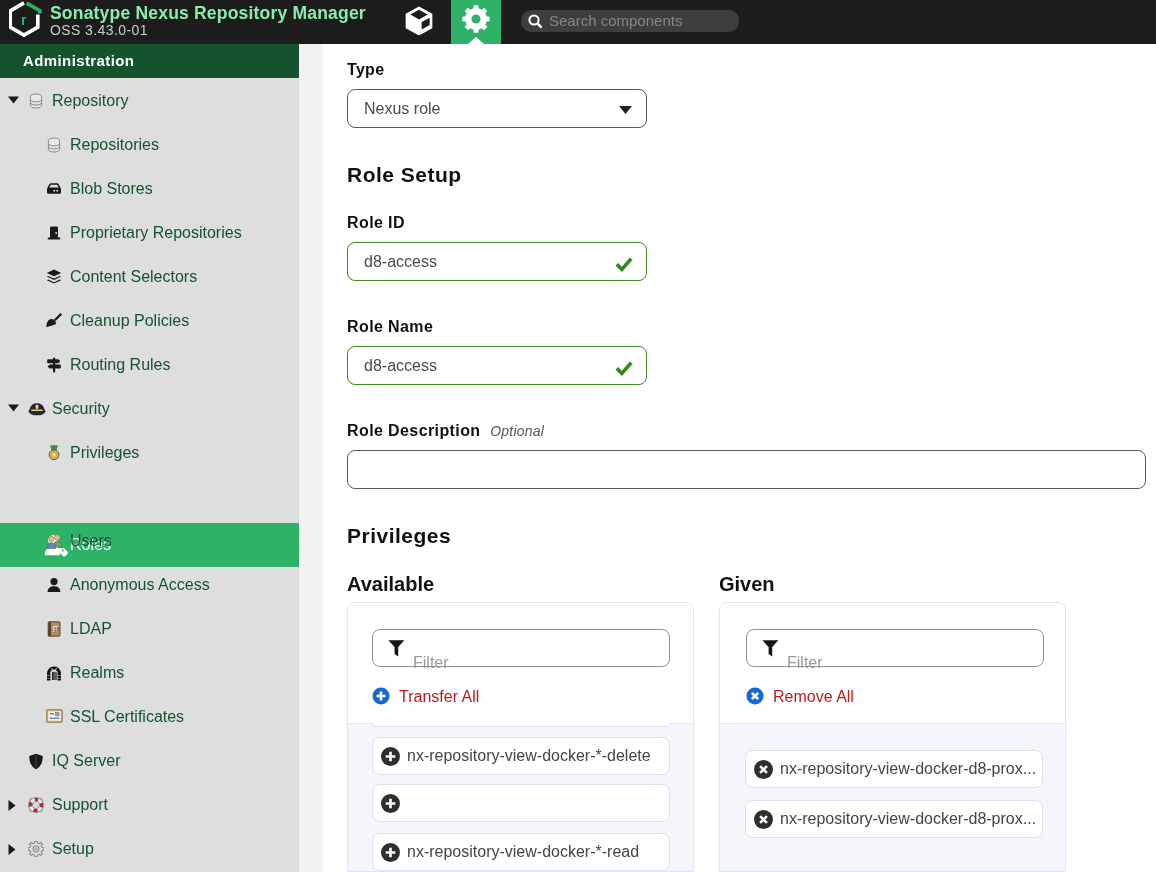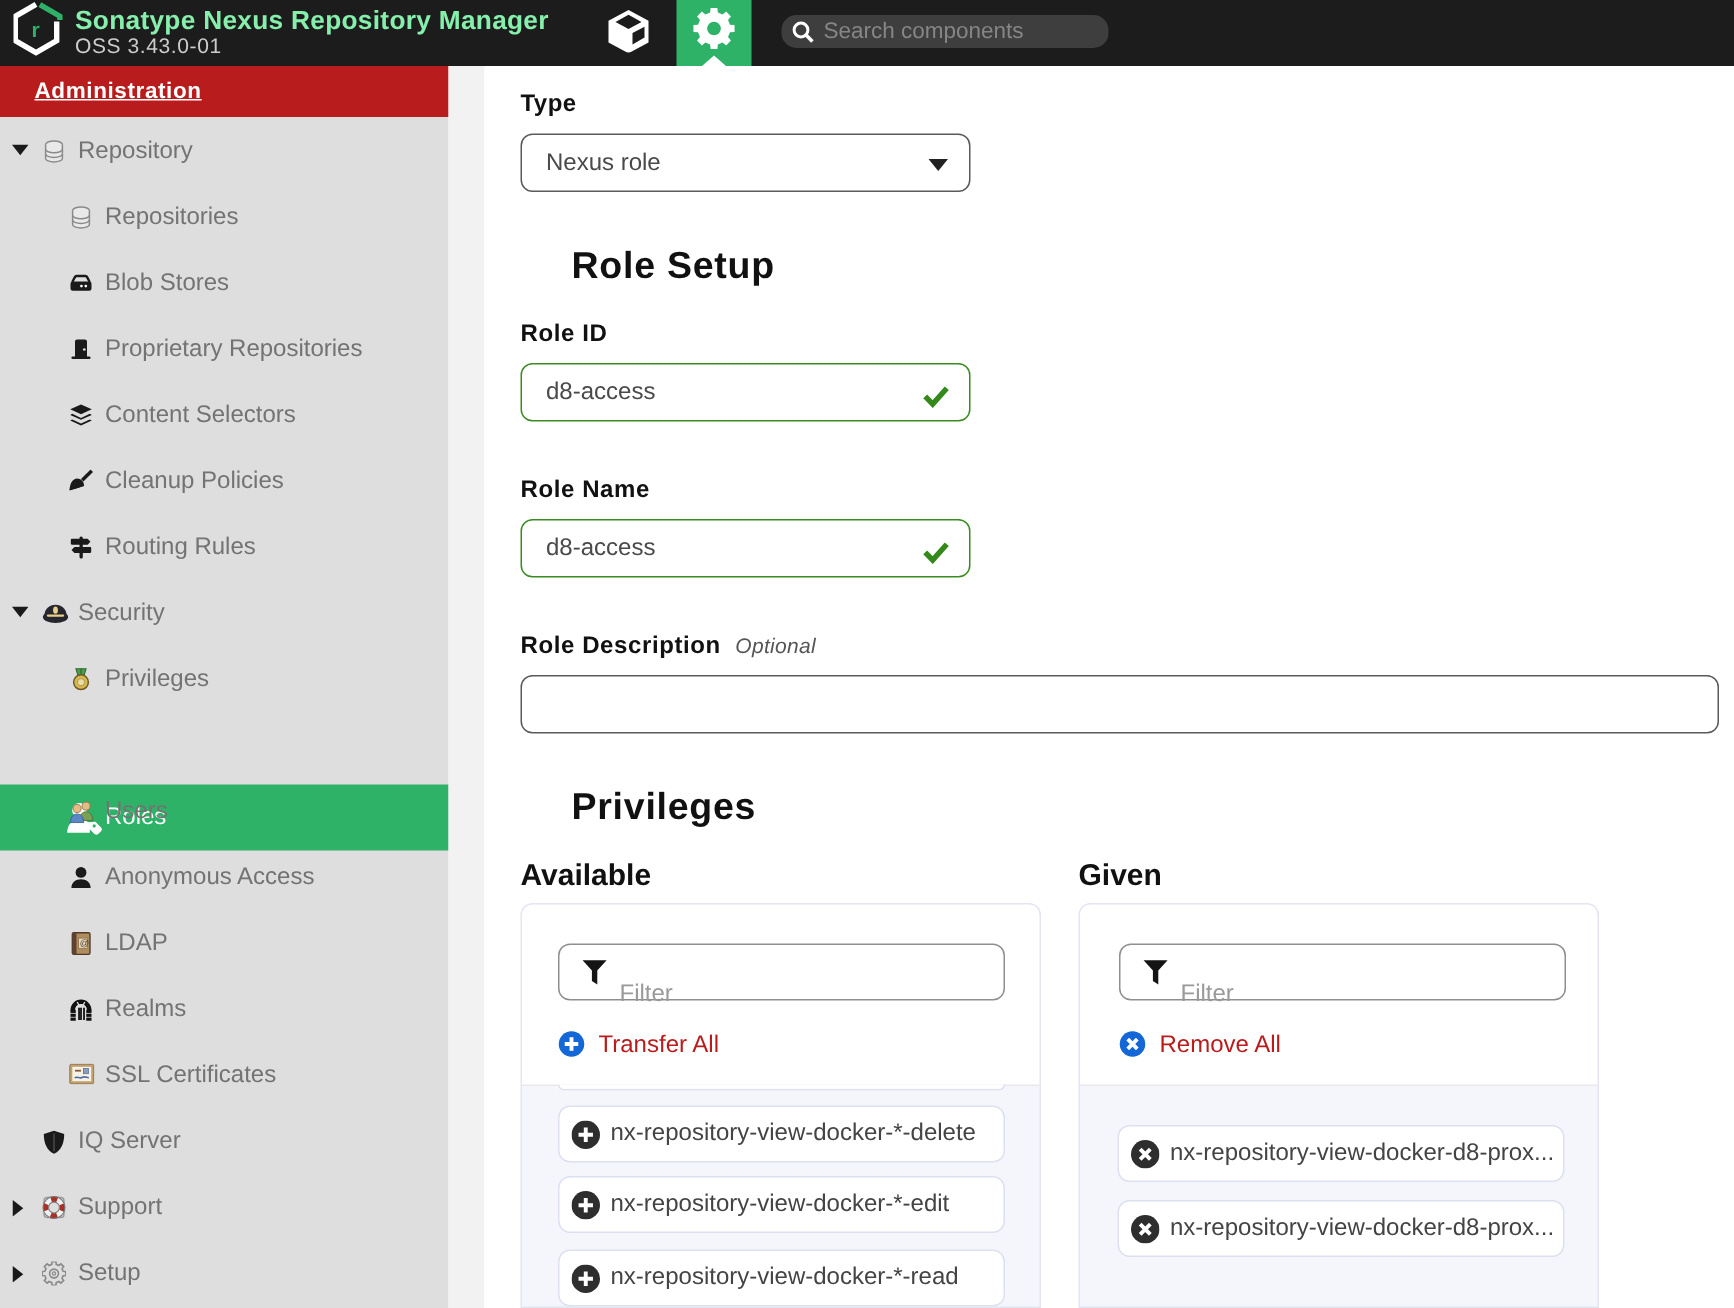--- a/index.html
+++ b/index.html
@@ -11,36 +11,36 @@
   #header { position:absolute; left:0; top:0; width:1156px; height:44px; background:#1c1c1c; }
   #title { position:absolute; left:50px; top:3px; color:#86efac; font-size:17.5px; font-weight:bold; letter-spacing:0.2px;text-align:center; }
   #subtitle { position:absolute; left:50px; top:22px; color:#ccc; font-size:14px; letter-spacing:0.4px; }
   #geartab { position:absolute; left:451px; top:0; width:50px; height:44px; background:#2db267; }
   #gearnotch { position:absolute; left:468px; top:37px; width:0; height:0; border-left:8px solid transparent; border-right:8px solid transparent; border-bottom:7px solid #ffffff; }
   #searchbox { position:absolute; left:521px; top:10px; width:218px; height:22px; background:#3e3e3e; border-radius:10px; }
   #searchph { position:absolute; left:28px; top:2px; color:#868686; font-size:15px; }
 
   
   #sidebar { position:absolute; left:0; top:44px; width:299px; height:828px; background:#dedede; }
-  #adminbar { position:absolute; left:0; top:0; width:299px; height:34px; background:#b91c1c; color:#fff; font-size:15px; font-weight:bold; letter-spacing:0.4px; line-height:33px; padding-left:23px;text-decoration:underline; }
-  .nav { position:absolute; left:0; width:299px; height:44px; font-size:16px; color:#737373; }
+  #adminbar { position:absolute; left:0; top:0; width:299px; height:34px; background:#14532d; color:#fff; font-size:15px; font-weight:bold; letter-spacing:0.4px; line-height:33px; padding-left:23px; }
+  .nav { position:absolute; left:0; width:299px; height:44px; font-size:16px; color:#14532d; }
   .nav .txt { position:absolute; top:13px; }
   .nav .caret { position:absolute; left:8px; top:17px; }
   .nav .ico { position:absolute; top:14px; }
   .nav.top .ico { left:28px; }
   .nav.top .txt { left:52px; }
   .nav.child .ico { left:46px; }
   .nav.child .txt { left:70px; }
   .nav.sel { background:#2db267; color:#fff;margin-top:48px; }
 
   
   #gutter { position:absolute; left:299px; top:44px; width:24px; height:828px; background:#f2f2f2; }
   #main { position:absolute; left:323px; top:44px; width:833px; height:828px; background:#fff; }
   .label { position:absolute; font-size:16px; font-weight:bold; color:#111; }
-  .h1 { position:absolute; font-size:25px; font-weight:bold; color:#111; letter-spacing:0.5px;margin-left:34px; }
+  .h1 { position:absolute; font-size:21px; font-weight:bold; color:#111; letter-spacing:0.5px; }
   .input { position:absolute; height:39px; border:1px solid #5a5a5a; border-radius:8px; background:#fff; font-size:16px; color:#4a4a4a; line-height:37px; padding-left:16px; }
   .input.valid { border-color:#3a8b21;padding-left:16px; }
   .opt { font-size:14px; font-style:italic; font-weight:normal; color:#555; }
 
   
   .panel { position:absolute; width:347px; border:1px solid #e3e5f2; border-radius:8px 8px 0 0; background:#f5f6fb; overflow:hidden; }
   .panel .tophalf { position:absolute; left:0; top:0; width:100%; height:121px; background:#fff; border-bottom:1px solid #e8e8ee; }
   .filter { position:absolute; width:298px; height:38px; border:1px solid #8f8f8f; border-radius:8px; background:#fff; }
   .filter .ph { position:absolute; left:40px; top:8px; font-size:16px; color:#9a9a9a;margin-top:16px; }
   .bluelink { position:absolute; font-size:16px; color:#b91c1c; }
@@ -311,21 +311,20 @@
       <circle cx="9.5" cy="9.5" r="9.5" fill="#2e2e2e"></circle>
       <path d="M9.5 4.7 V14.3 M4.7 9.5 H14.3" stroke="#fff" stroke-width="2.6"></path>
     </svg>
   <div class="itxt">nx-repository-view-docker-*-delete</div>
 </div>
 <div class="item" style="left:372px;top:784px">
   <svg class="abs" style="left:8px;top:9px" width="19" height="19" viewBox="0 0 19 19">
       <circle cx="9.5" cy="9.5" r="9.5" fill="#2e2e2e"></circle>
       <path d="M9.5 4.7 V14.3 M4.7 9.5 H14.3" stroke="#fff" stroke-width="2.6"></path>
     </svg>
-  <div class="itxt">nx-repository-view-docker-*-edit</div>
 </div>
 <div class="item" style="left:372px;top:833px">
   <svg class="abs" style="left:8px;top:9px" width="19" height="19" viewBox="0 0 19 19">
       <circle cx="9.5" cy="9.5" r="9.5" fill="#2e2e2e"></circle>
       <path d="M9.5 4.7 V14.3 M4.7 9.5 H14.3" stroke="#fff" stroke-width="2.6"></path>
     </svg>
   <div class="itxt">nx-repository-view-docker-*-read</div>
 </div>
 
 <div class="panel" style="left:719px;top:602px;height:270px">

